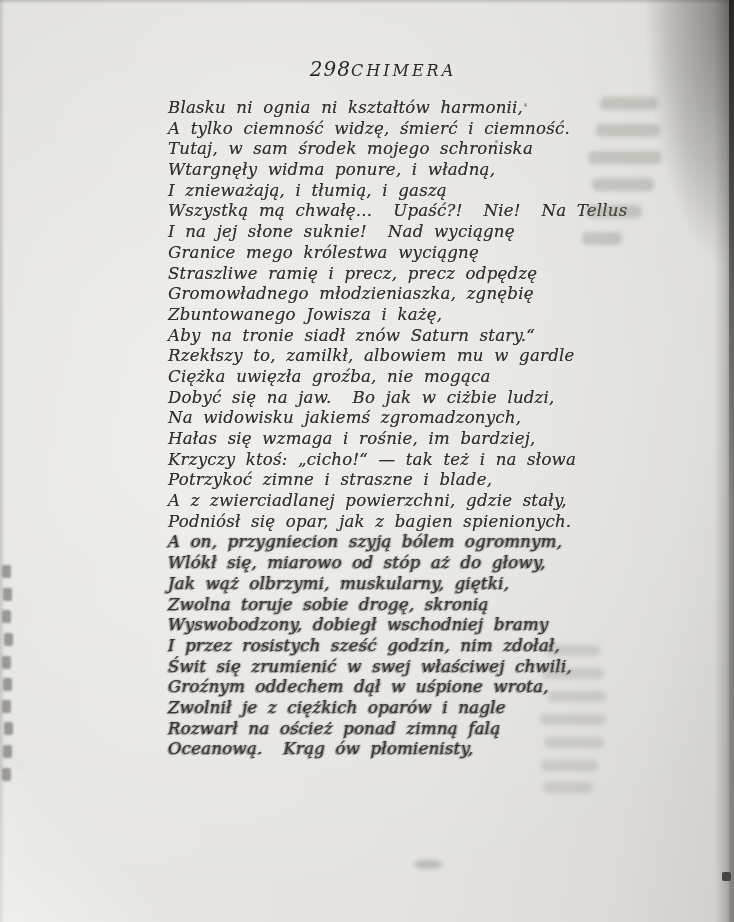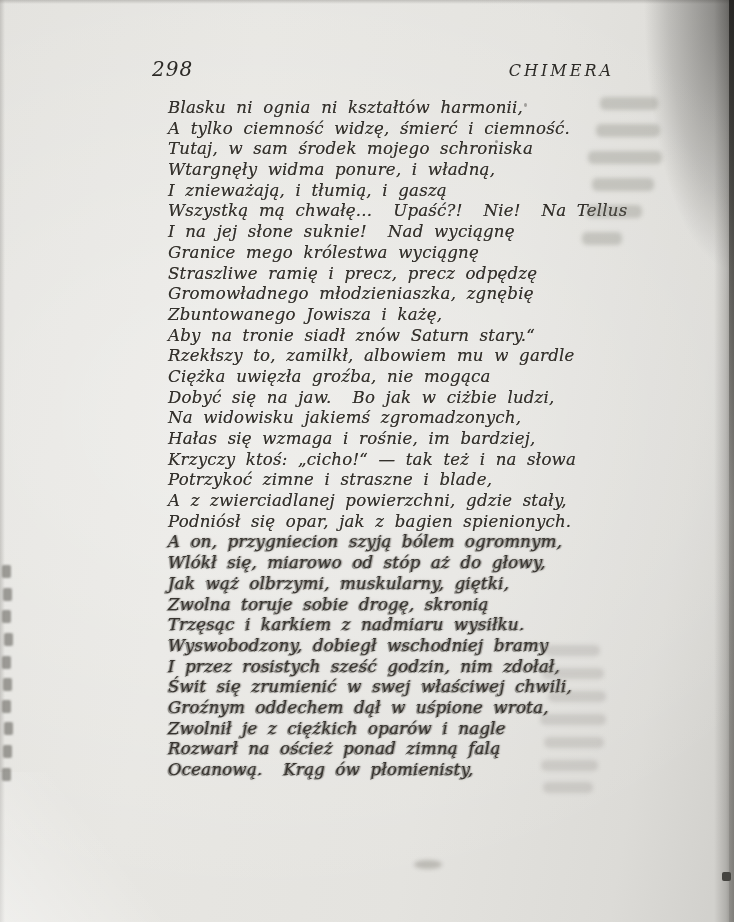--- a/index.html
+++ b/index.html
@@ -24,21 +24,21 @@
     background:linear-gradient(to right,rgba(90,88,84,0) 0%,rgba(90,88,84,0.28) 60%,rgba(70,68,64,0.55) 100%);}
   .corner-tr{position:absolute;top:0;right:0;width:110px;height:360px;
     background:radial-gradient(ellipse 120px 360px at 100% 0%,rgba(40,39,37,0.55),rgba(40,39,37,0.18) 55%,rgba(40,39,37,0) 75%);}
   .edge-right-line{position:absolute;top:0;right:0;width:5px;height:100%;
     background:linear-gradient(to bottom,rgba(30,29,27,0.85) 0%,rgba(55,54,50,0.6) 30%,rgba(110,108,104,0.45) 55%,rgba(120,118,114,0.4) 100%);}
   .corner-bl{position:absolute;bottom:0;left:0;width:160px;height:150px;
     background:linear-gradient(52deg,rgba(255,255,255,0.4),rgba(255,255,255,0) 62%);}
 
   
   .header{position:absolute;top:57px;left:152px;width:462px;display:flex;
-    justify-content:space-between;align-items:baseline;color:#2c2a26;}
+    justify-content:center;align-items:baseline;color:#2c2a26;}
   .page-number{font-style:italic;font-size:20px;letter-spacing:1px;}
   .journal-title{font-style:italic;font-size:16px;letter-spacing:3px;}
 
   
   .poem{position:absolute;top:98px;left:168px;width:480px;}
   .line{
     font-style:italic;font-size:16.6px;line-height:20.7px;height:20.7px;
     color:#33302b;white-space:pre;word-spacing:5px;letter-spacing:0.2px;
     text-shadow:0 0 0.4px rgba(51,48,43,0.6);
   }
@@ -101,21 +101,20 @@
     <div class="line">Na widowisku jakiemś zgromadzonych,</div>
     <div class="line">Hałas się wzmaga i rośnie, im bardziej,</div>
     <div class="line">Krzyczy ktoś: „cicho!“ — tak też i na słowa</div>
     <div class="line">Potrzykoć zimne i straszne i blade,</div>
     <div class="line">A z zwierciadlanej powierzchni, gdzie stały,</div>
     <div class="line">Podniósł się opar, jak z bagien spienionych.</div>
     <div class="line smudged">A on, przygniecion szyją bólem ogromnym,</div>
     <div class="line smudged">Wlókł się, miarowo od stóp aż do głowy,</div>
     <div class="line smudged">Jak wąż olbrzymi, muskularny, giętki,</div>
     <div class="line smudged">Zwolna toruje sobie drogę, skronią</div>
-    <div class="line smudged">Trzęsąc i karkiem z nadmiaru wysiłku.</div>
     <div class="line smudged">Wyswobodzony, dobiegł wschodniej bramy</div>
     <div class="line smudged">I przez rosistych sześć godzin, nim zdołał,</div>
     <div class="line smudged">Świt się zrumienić w swej właściwej chwili,</div>
     <div class="line smudged">Groźnym oddechem dął w uśpione wrota,</div>
     <div class="line smudged">Zwolnił je z ciężkich oparów i nagle</div>
     <div class="line smudged">Rozwarł na oścież ponad zimną falą</div>
     <div class="line smudged">Oceanową.  Krąg ów płomienisty,</div>
   </div>
 
   <div>

